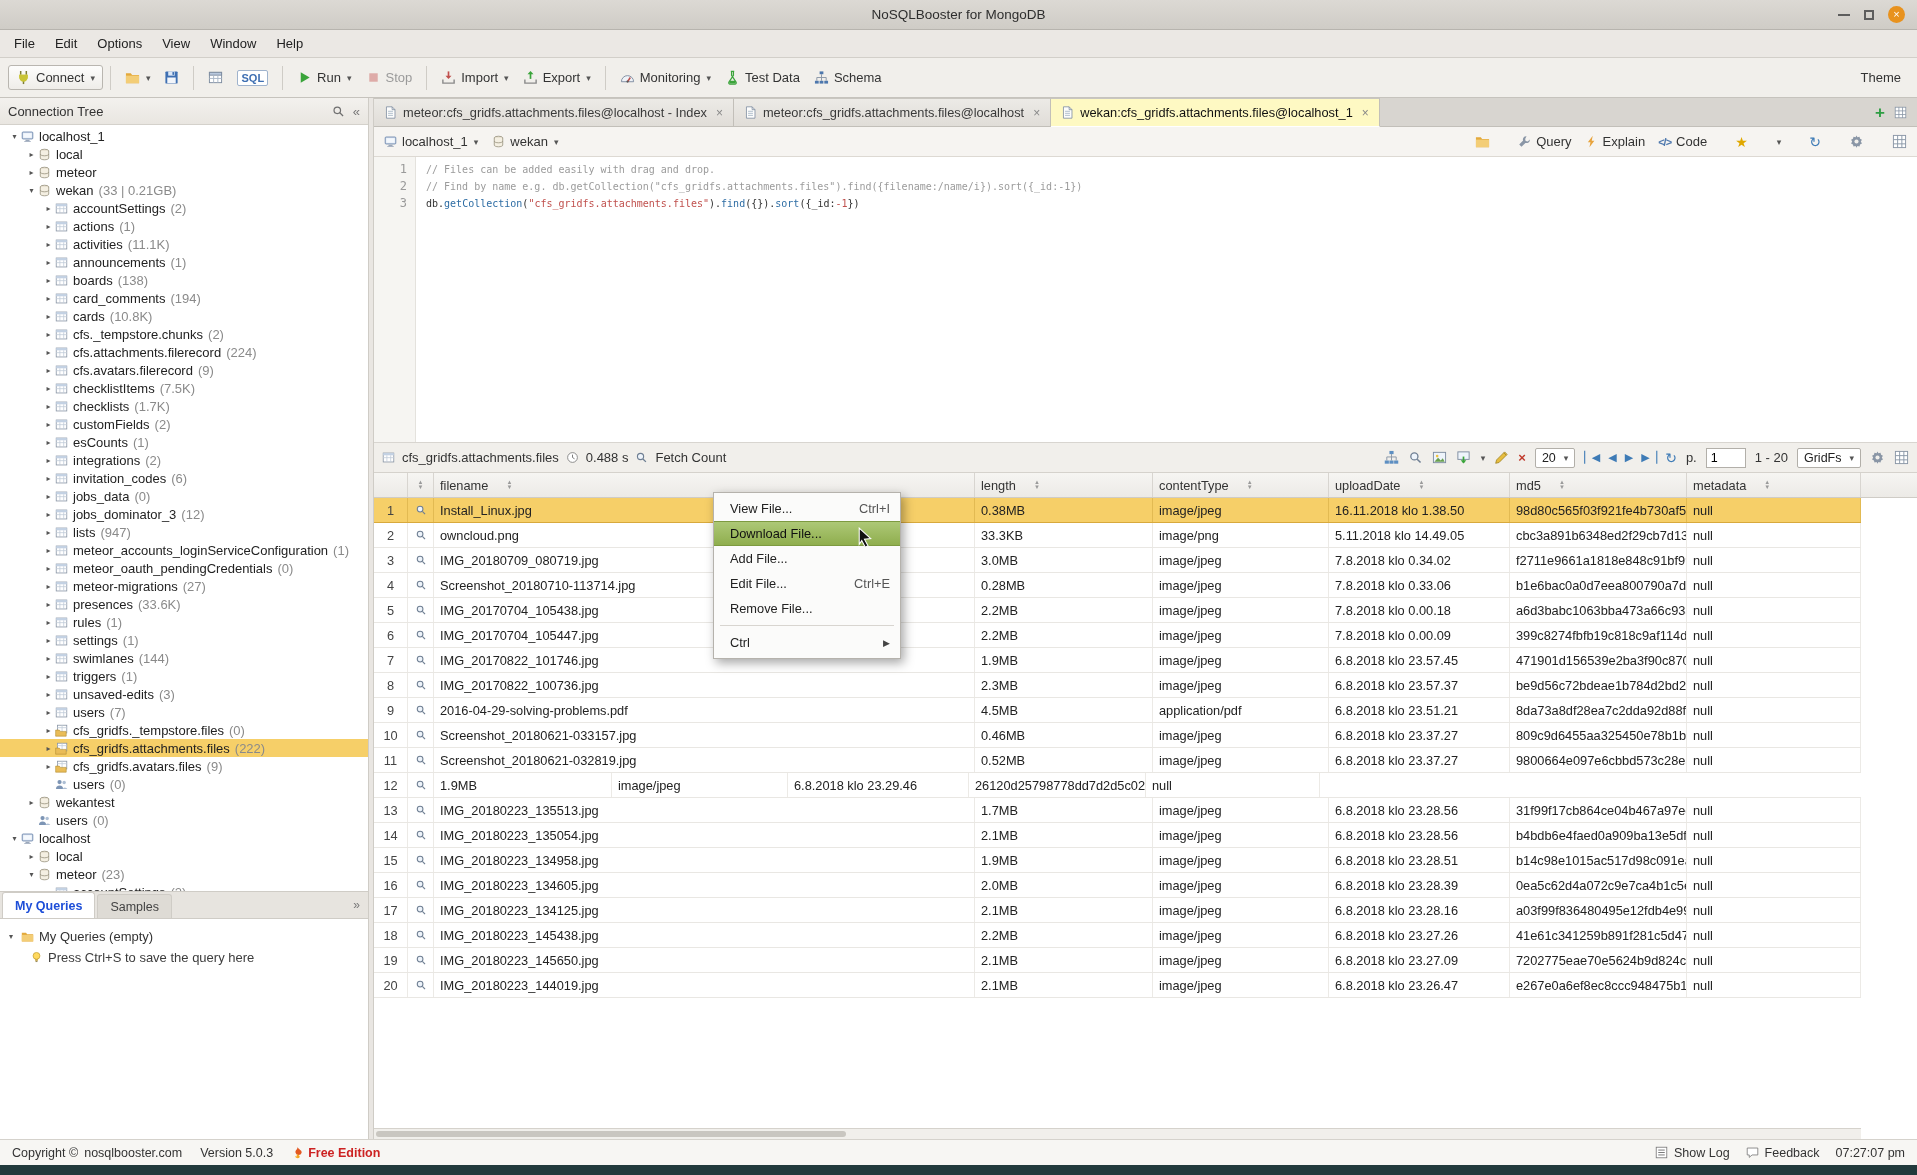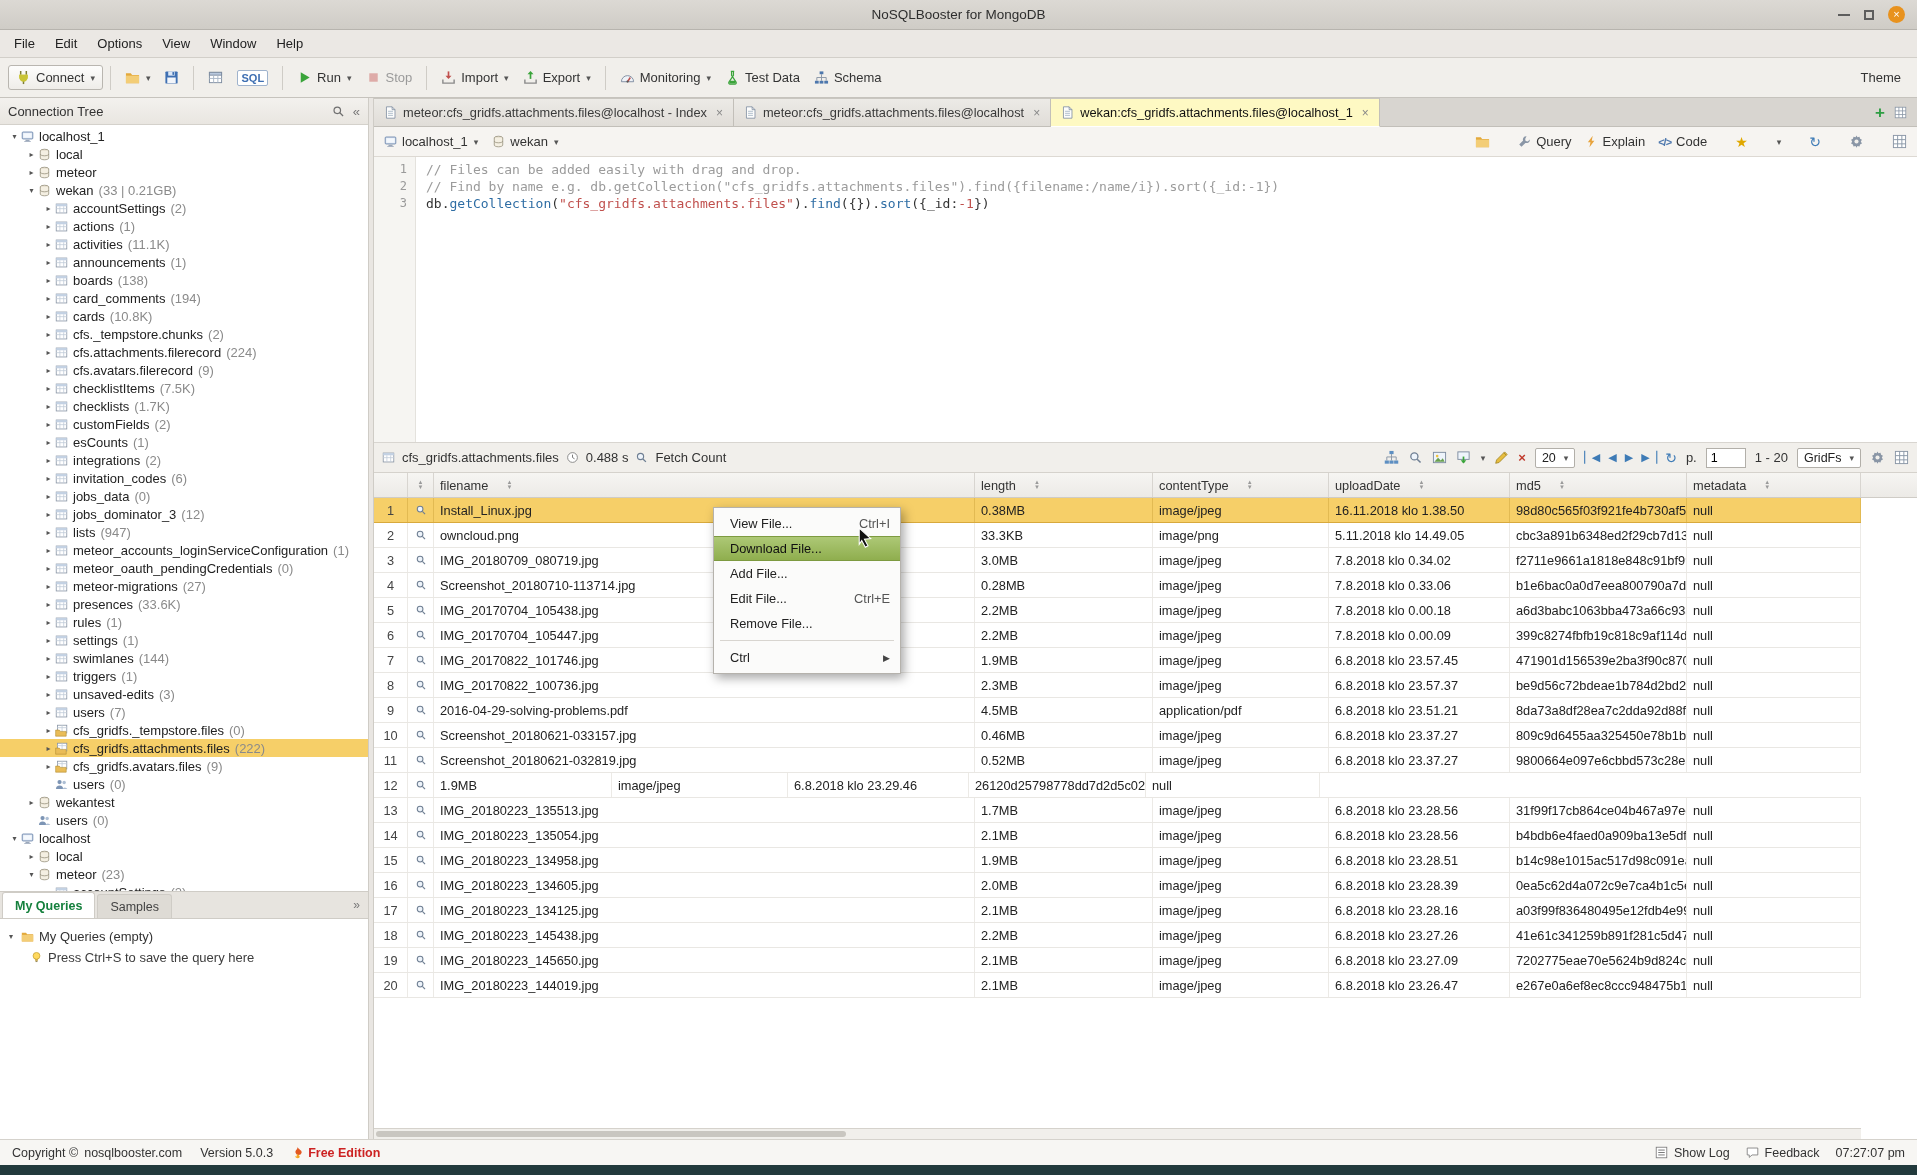--- a/index.html
+++ b/index.html
@@ -40,21 +40,21 @@
   .chev-ico{color:#777;font-size:13px}
   .tree{height:766px;flex:none;overflow:hidden;padding-top:2px}
   .tree-row{height:18px;display:flex;align-items:center;font-size:13px;color:#222;white-space:nowrap}
   .tree-row.sel{background:#f6cf68}
   .tree-row .arrow{width:13px;flex:none;font-size:8px;color:#555;text-align:center}
   .tree-row .lbl{margin-left:5px}
   .tree-row .cnt{margin-left:5px;color:#8a8a8a}
   .side-bottom{flex:1;border-top:1px solid #cfccc6;display:flex;flex-direction:column;background:#fff;min-height:0}
   .side-tabs{height:27px;flex:none;background:#e7e4df;border-bottom:1px solid #cfccc6;display:flex;align-items:flex-end;padding-left:2px;position:relative}
   .side-tab{height:24px;padding:0 12px;display:flex;align-items:center;font-size:12.5px;color:#444;border:1px solid #cfccc6;border-bottom:none;background:#dedbd5;margin-right:2px;border-radius:3px 3px 0 0}
-  .side-tab.active{background:#fff;color:#15803d;height:26px;font-weight:bold}
+  .side-tab.active{background:#fff;color:#1d4ed8;height:26px;font-weight:bold}
   .side-tabs .chev2{position:absolute;right:8px;top:6px;color:#777;font-size:12px}
   .queries{padding:7px 6px;font-size:13px;color:#333}
   .q-row{display:flex;align-items:center;height:21px;gap:5px}
   .q-row .arrow{font-size:8px;color:#555;width:10px;text-align:center}
   .q-row2{margin-left:24px;color:#3c3c3c}
 
   .splitter{width:6px;flex:none;background:#e9e6e2;border-left:1px solid #cfccc6;border-right:1px solid #cfccc6}
 
   
   .main{flex:1;display:flex;flex-direction:column;min-width:0;background:#fff}
@@ -74,21 +74,21 @@
   .bc-act{display:flex;align-items:center;gap:5px}
   .tico{font-size:12px;color:#555}
   .tico.gold{color:#e0a800;font-size:14px}
   .tico.blue{color:#3e7bb6;font-size:14px}
   .tico.red{color:#c0392b;font-weight:bold;font-size:13px}
   .tico.codeg{color:#4d77ad;font-weight:bold;font-size:11px;letter-spacing:-1px}
 
   .editor{height:286px;flex:none;display:flex;border-bottom:1px solid #d8d5d0;font-family:"DejaVu Sans Mono",monospace;background:#fff}
   .gutter{width:42px;flex:none;background:#f6f5f2;border-right:1px solid #e4e2dd;color:#9a9a9a;font-size:12px;text-align:right;padding:4px 8px 0 0}
   .gutter div{height:17px;line-height:17px}
-  .code{flex:1;padding:4px 0 0 10px;font-size:13px;overflow:hidden}
+  .code{flex:1;padding:4px 0 0 10px;font-size:10px;overflow:hidden}
   .code .ln{height:17px;line-height:17px;white-space:pre}
   .seg-c{color:#9b9b9b}.seg-s{color:#c0504d}.seg-m{color:#2e6da4}.seg-n{color:#c0504d}.seg-p{color:#333}
 
   .resbar{height:30px;flex:none;background:#f1efeb;border-bottom:1px solid #d5d2cc;display:flex;align-items:center;padding:0 8px;font-size:13px;color:#333}
   .res-left{display:flex;align-items:center;gap:7px}
   .res-right{margin-left:auto;display:flex;align-items:center;gap:9px}
   .mini-select{display:flex;align-items:center;gap:7px;border:1px solid #b2afa9;background:#fff;padding:2px 6px;border-radius:2px;font-size:12.5px;color:#222}
   .page-input{width:40px;height:20px;border:1px solid #b2afa9;font-size:12.5px;padding:0 4px;font-family:"Liberation Sans",sans-serif;background:#fff}
   .pagbtn{color:#3e7bb6;font-size:11px;letter-spacing:-1px}
   .refresh{color:#3e7bb6;font-size:15px}
@@ -116,21 +116,21 @@
   .hthumb{position:absolute;left:2px;top:2px;width:470px;height:6px;background:#c9c6c0;border-radius:3px}
 
   
   .statusbar{height:26px;flex:none;background:#f7f6f3;border-top:1px solid #d5d2cc;display:flex;align-items:center;padding:0 12px;font-size:12.5px;color:#333;gap:18px}
   .sb-group{display:flex;align-items:center;gap:6px}
   .sb-right{margin-left:auto;display:flex;align-items:center;gap:16px}
   .free{color:#cc2222;font-weight:bold;display:flex;align-items:center;gap:4px}
   .bottomstrip{height:10px;flex:none;background:#223a3c}
 
   
-  .ctxmenu{position:absolute;left:713px;top:507px;width:188px;background:#fbfbfa;border:1px solid #b5b2ac;box-shadow:3px 4px 10px rgba(0,0,0,.35);padding:3px 0;z-index:50}
+  .ctxmenu{position:absolute;left:713px;top:492px;width:188px;background:#fbfbfa;border:1px solid #b5b2ac;box-shadow:3px 4px 10px rgba(0,0,0,.35);padding:3px 0;z-index:50}
   .cm-item{height:25px;display:flex;align-items:center;padding:0 10px 0 16px;font-size:12.8px;color:#222}
   .cm-item .sc{margin-left:auto;color:#555}
   .cm-item .sub{margin-left:auto;font-size:9px;color:#444}
   .cm-item.hl{background:linear-gradient(#adc876,#8fae4e);border-top:1px solid #7d9a40;border-bottom:1px solid #7d9a40;color:#101010;height:25px}
   .cm-sep{height:1px;background:#d8d5d0;margin:4px 6px}
   .cursor-icon{position:absolute;left:857px;top:527px;width:17px;height:23px;z-index:60}
   .cursor-icon svg{width:100%;height:100%;display:block}
 
   
   .ico{display:inline-block;width:15px;height:15px;flex:none;vertical-align:middle}

